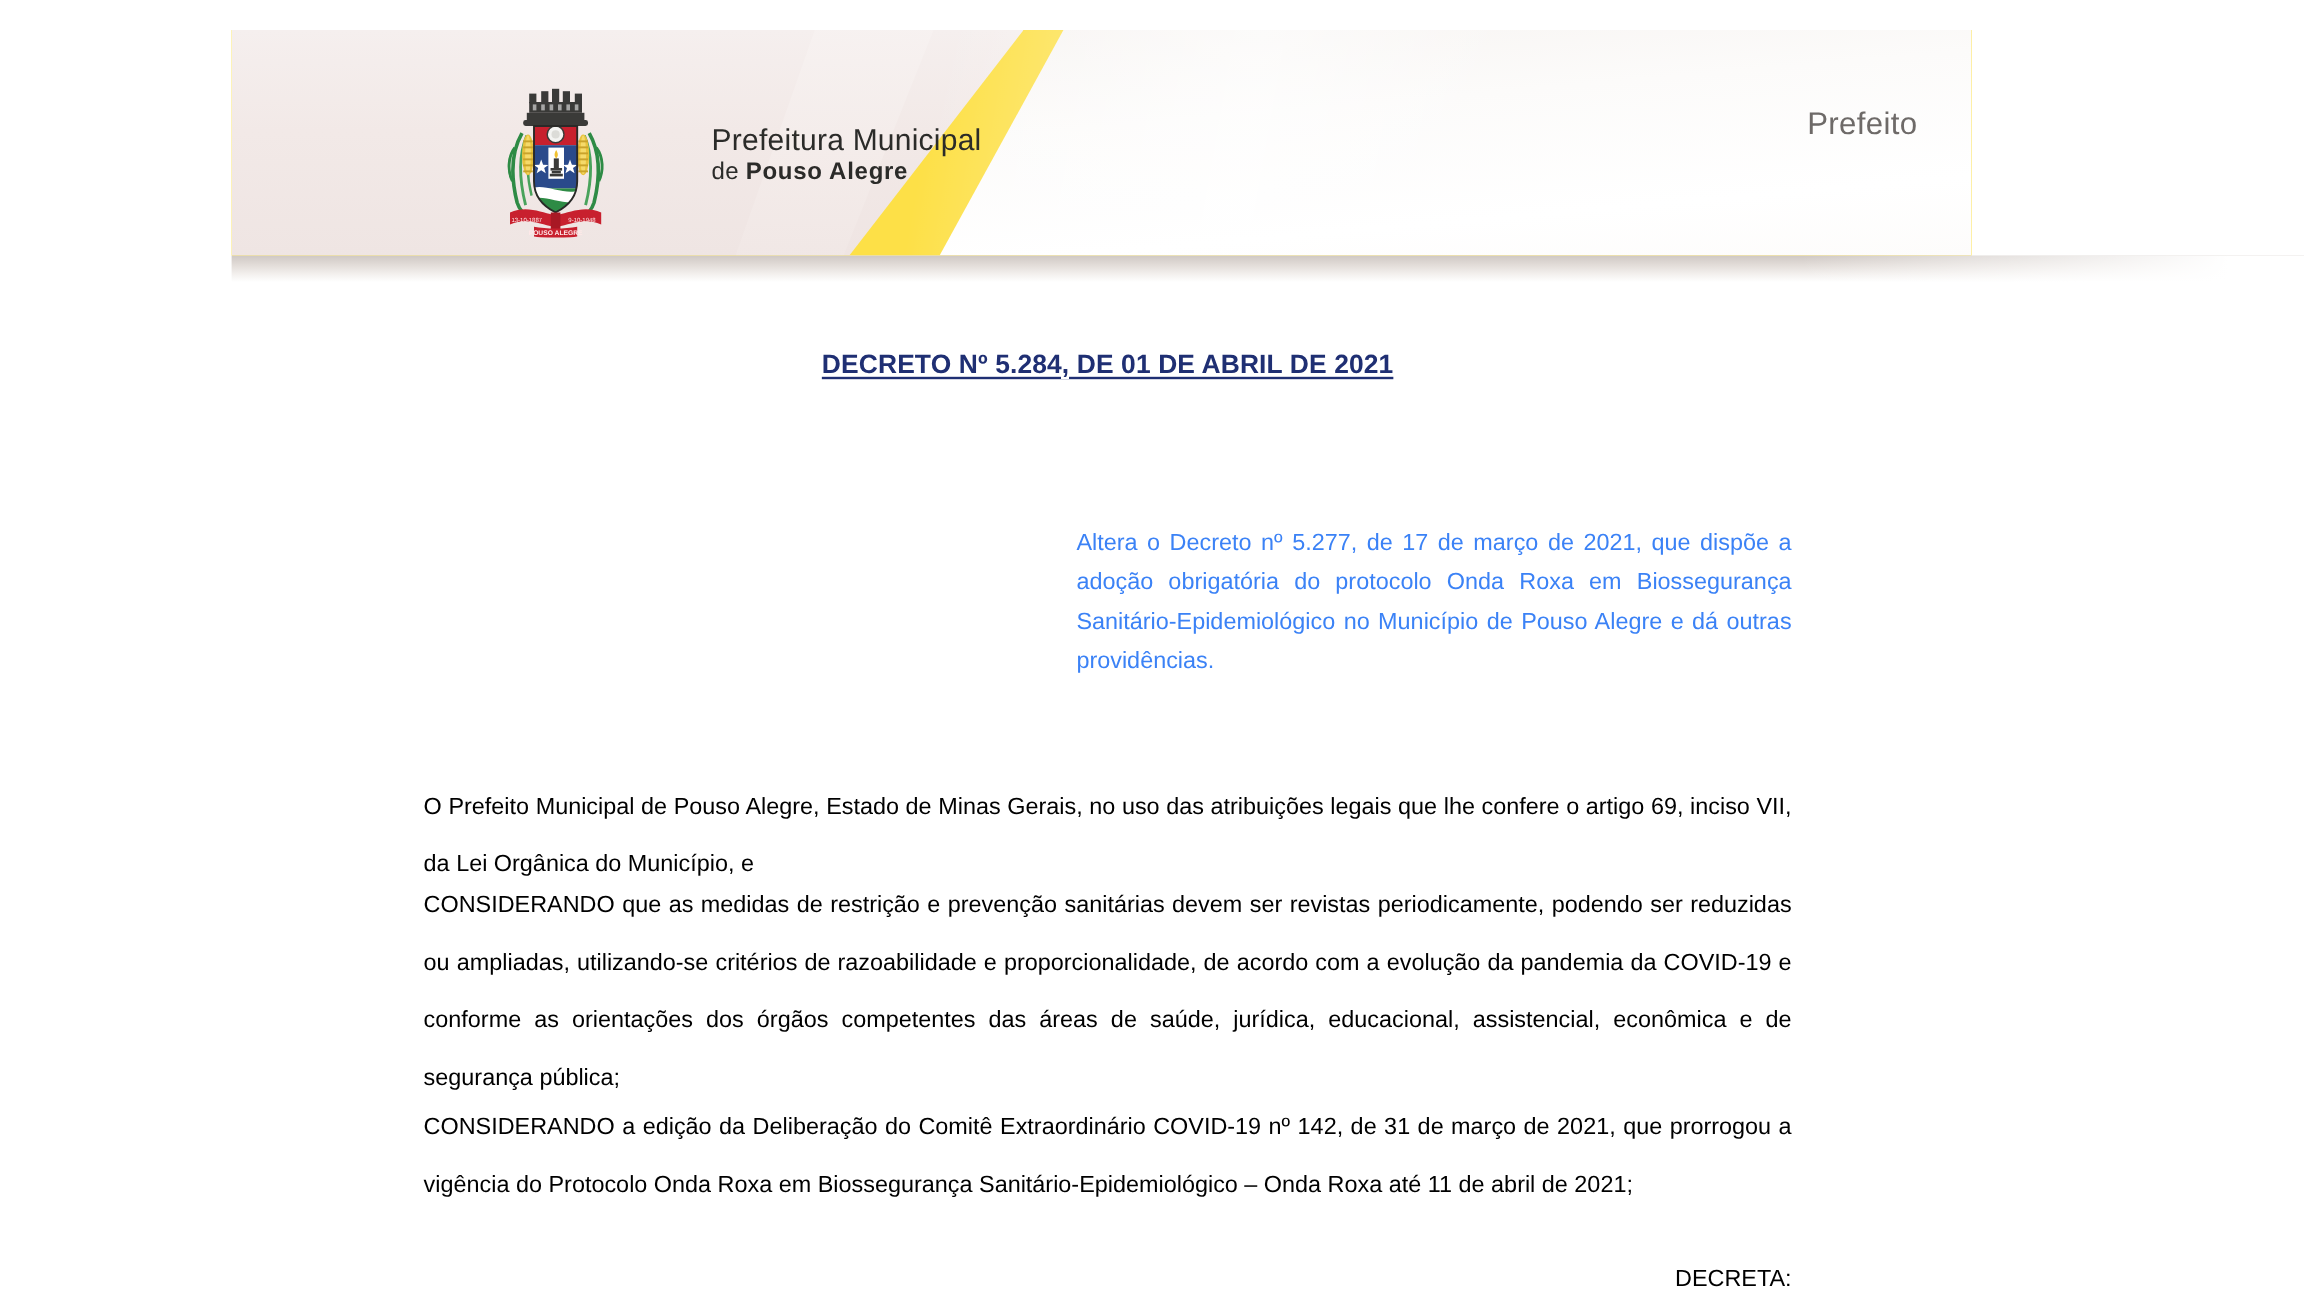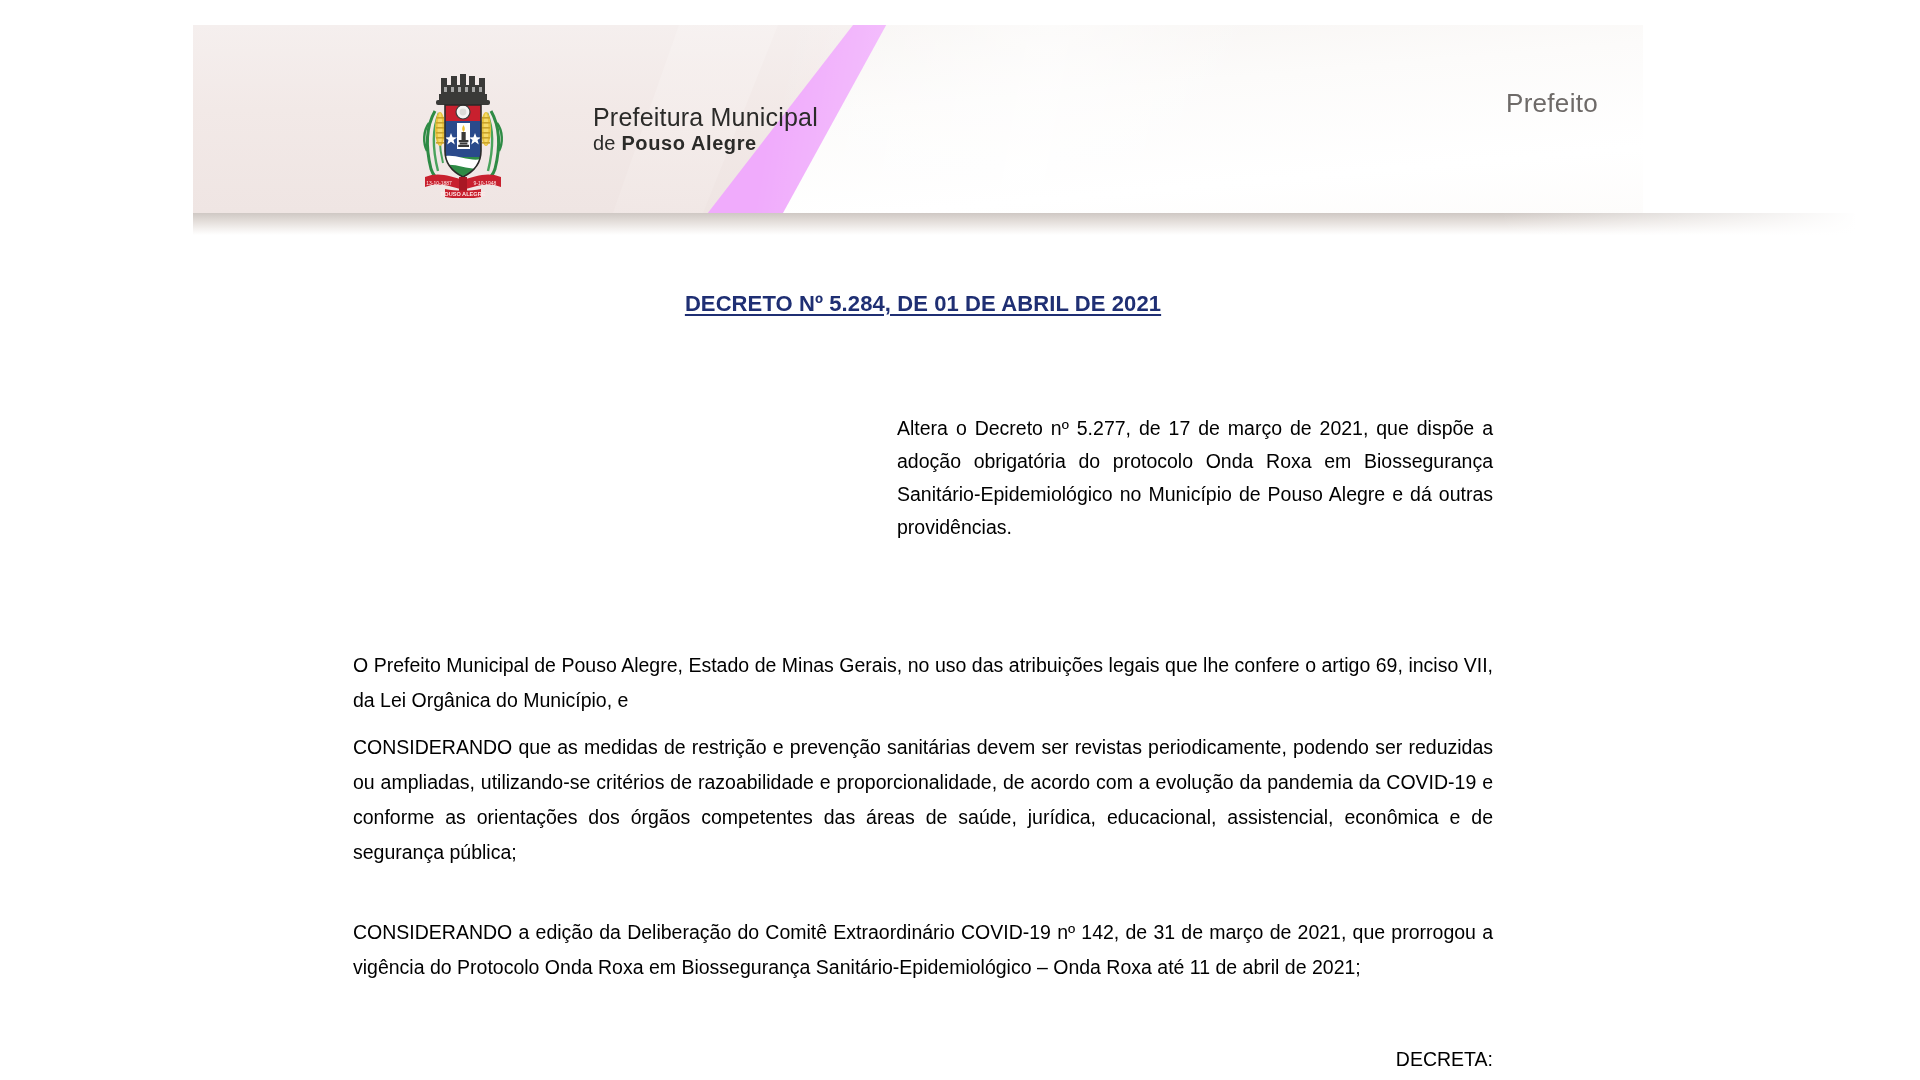--- a/index.html
+++ b/index.html
@@ -18,21 +18,21 @@
   }
 
   
   .header-banner {
     position: absolute;
     left: 193px;
     top: 25px;
     width: 1450px;
     height: 188px;
     overflow: hidden;
-    background: #f0abfc;
+    background: #fde047;
   }
   
   .banner-wedge {
     position: absolute;
     left: 0;
     top: 0;
     width: 660px;
     height: 188px;
     background: linear-gradient(180deg, #f5efee 0%, #f2e9e7 45%, #efe5e3 100%);
     clip-path: polygon(0 0, 100% 0, 78% 100%, 0 100%);
@@ -150,35 +150,35 @@
   }
   .doc-title span {
     text-decoration: underline;
     text-underline-offset: 3px;
     text-decoration-thickness: 2px;
   }
 
   .ementa {
     position: absolute;
     left: 544px;
-    top: 392px;
+    top: 416px;
     width: 596px;
     text-align: justify;
-    color: #000000;
+    color: #3b82f6;
     font-size: 19.5px;
     line-height: 33px;
   }
 
   .body-p {
     position: absolute;
     width: 1140px;
     text-align: justify;
     color: #000000;
     font-size: 19.5px;
-    line-height: 35px;
+    line-height: 48px;
   }
   .p1 { top: 628px; }
   .p2 { top: 710px; }
   .p3 { top: 895px; }
   .p4 { top: 1022px; text-align: right; }
 </style>
 </head>
 <body>
 
 <div class="header-banner">

